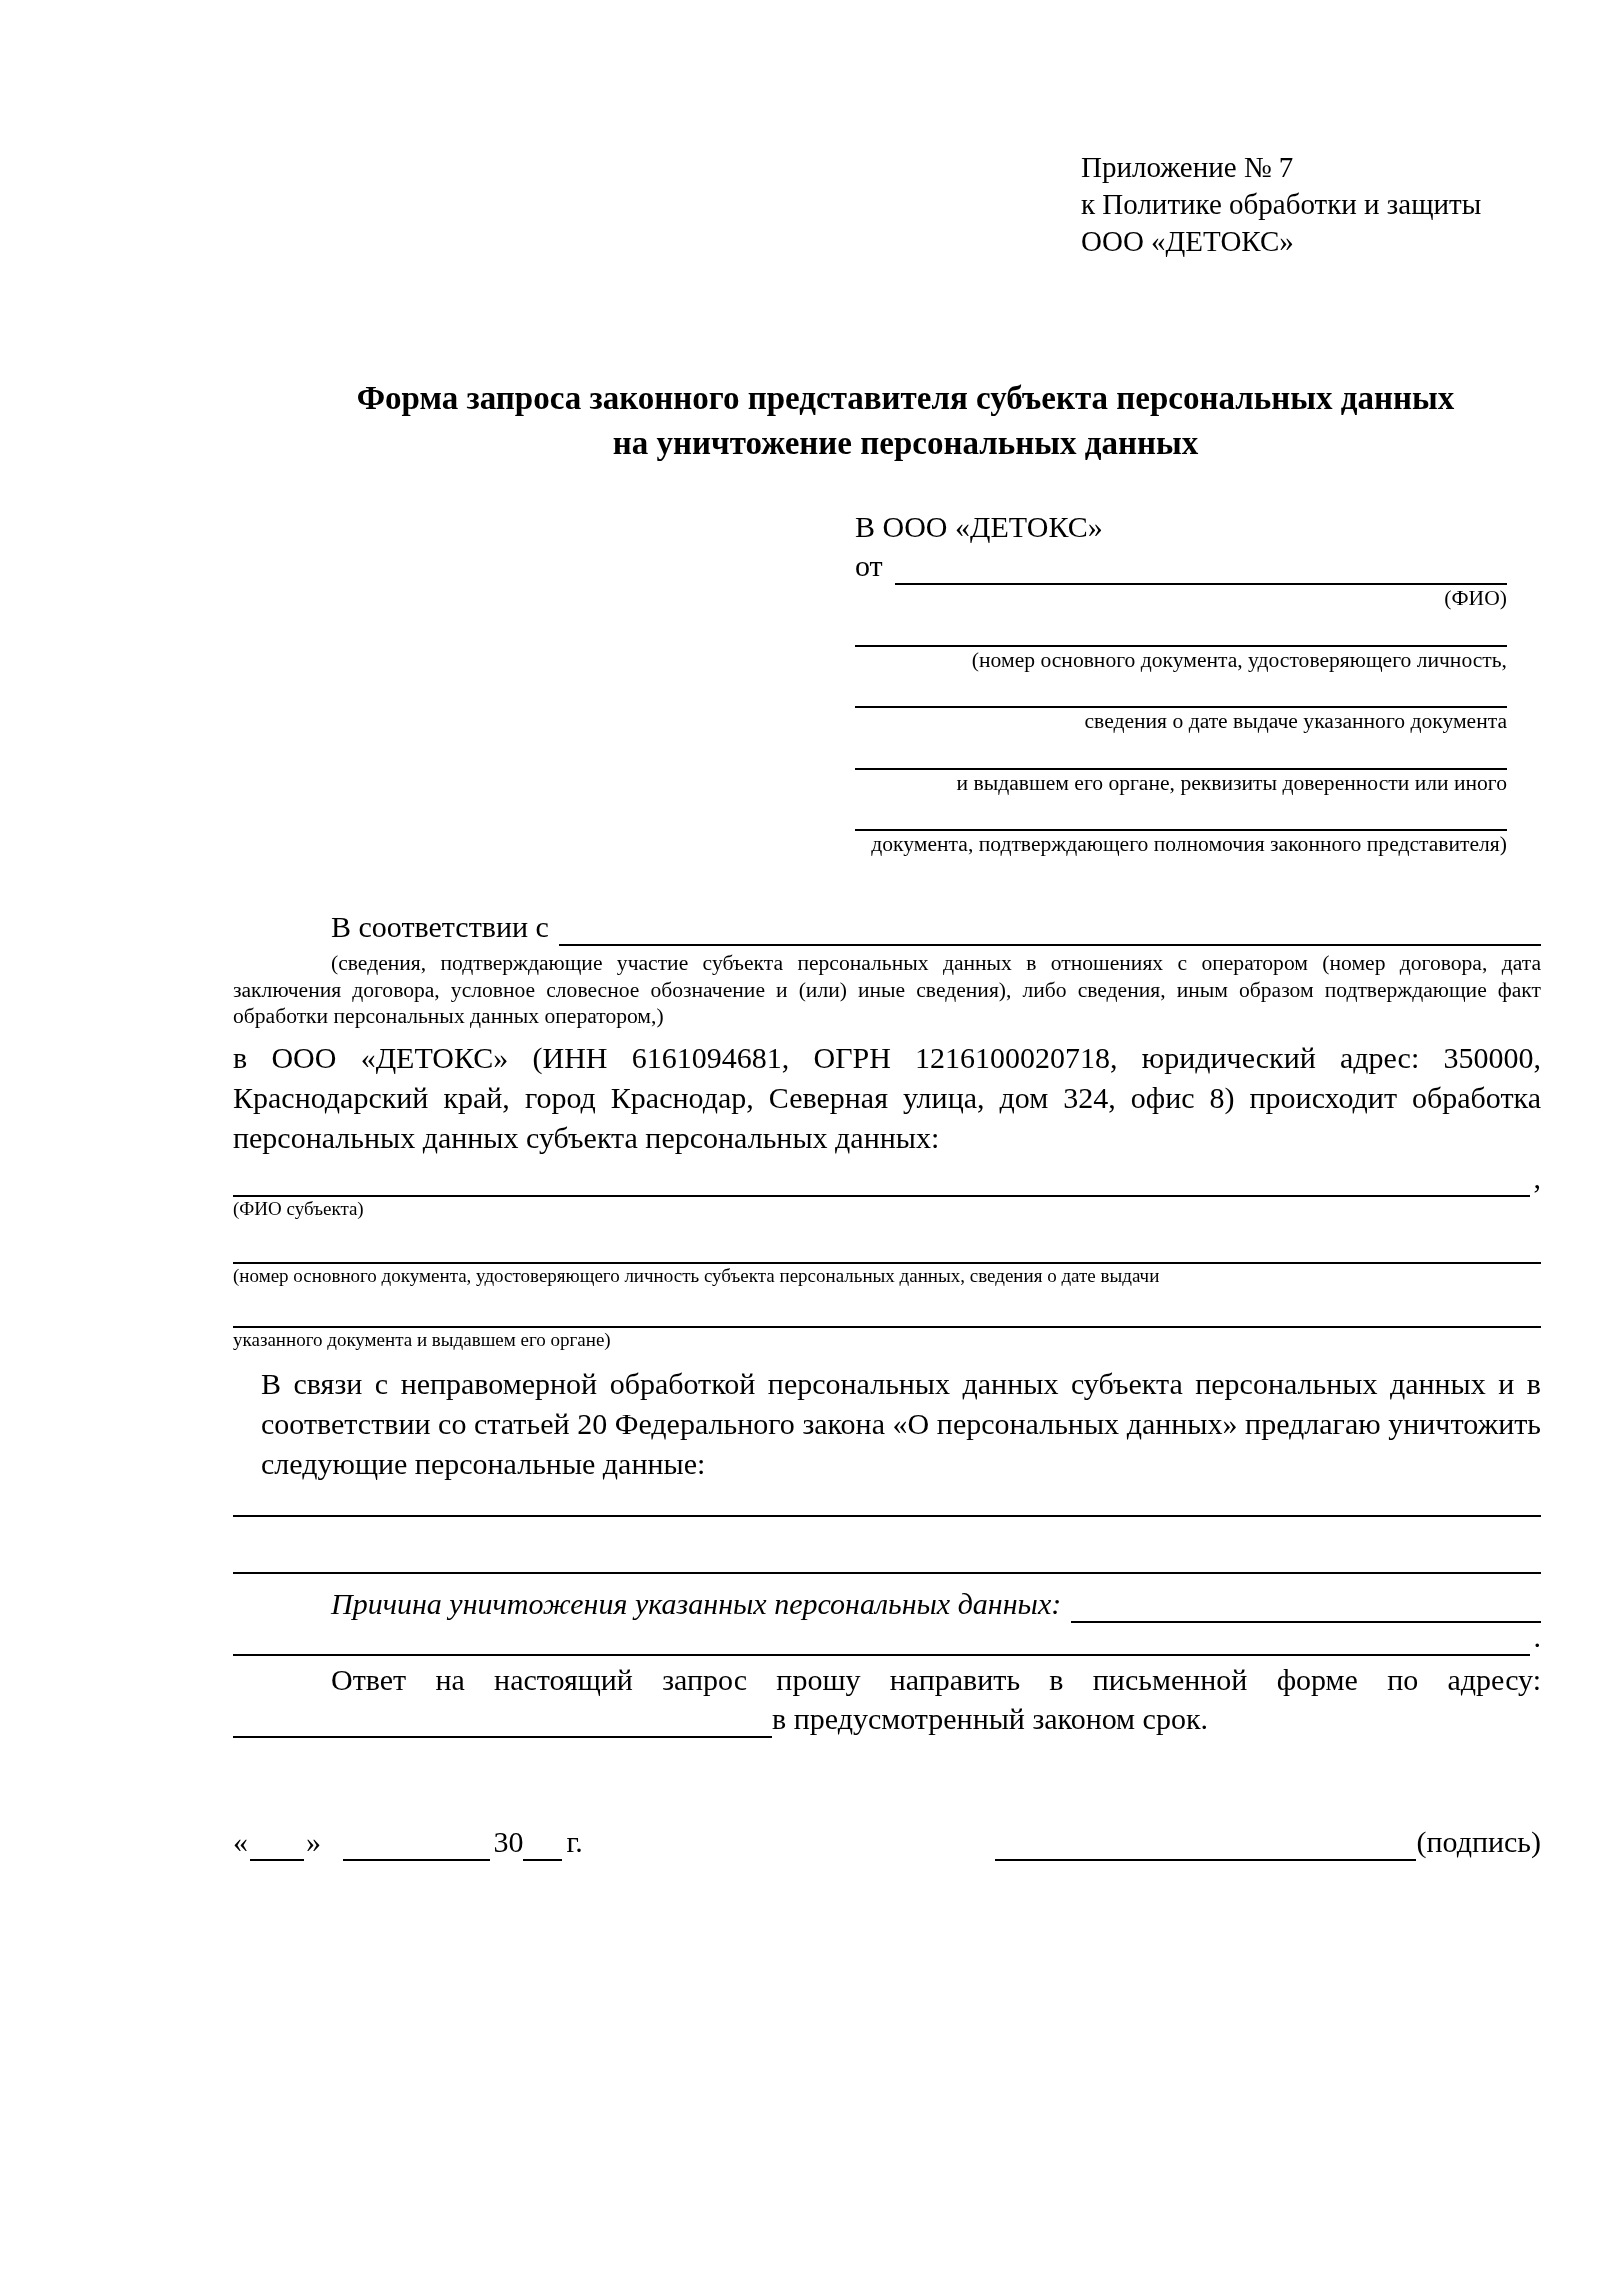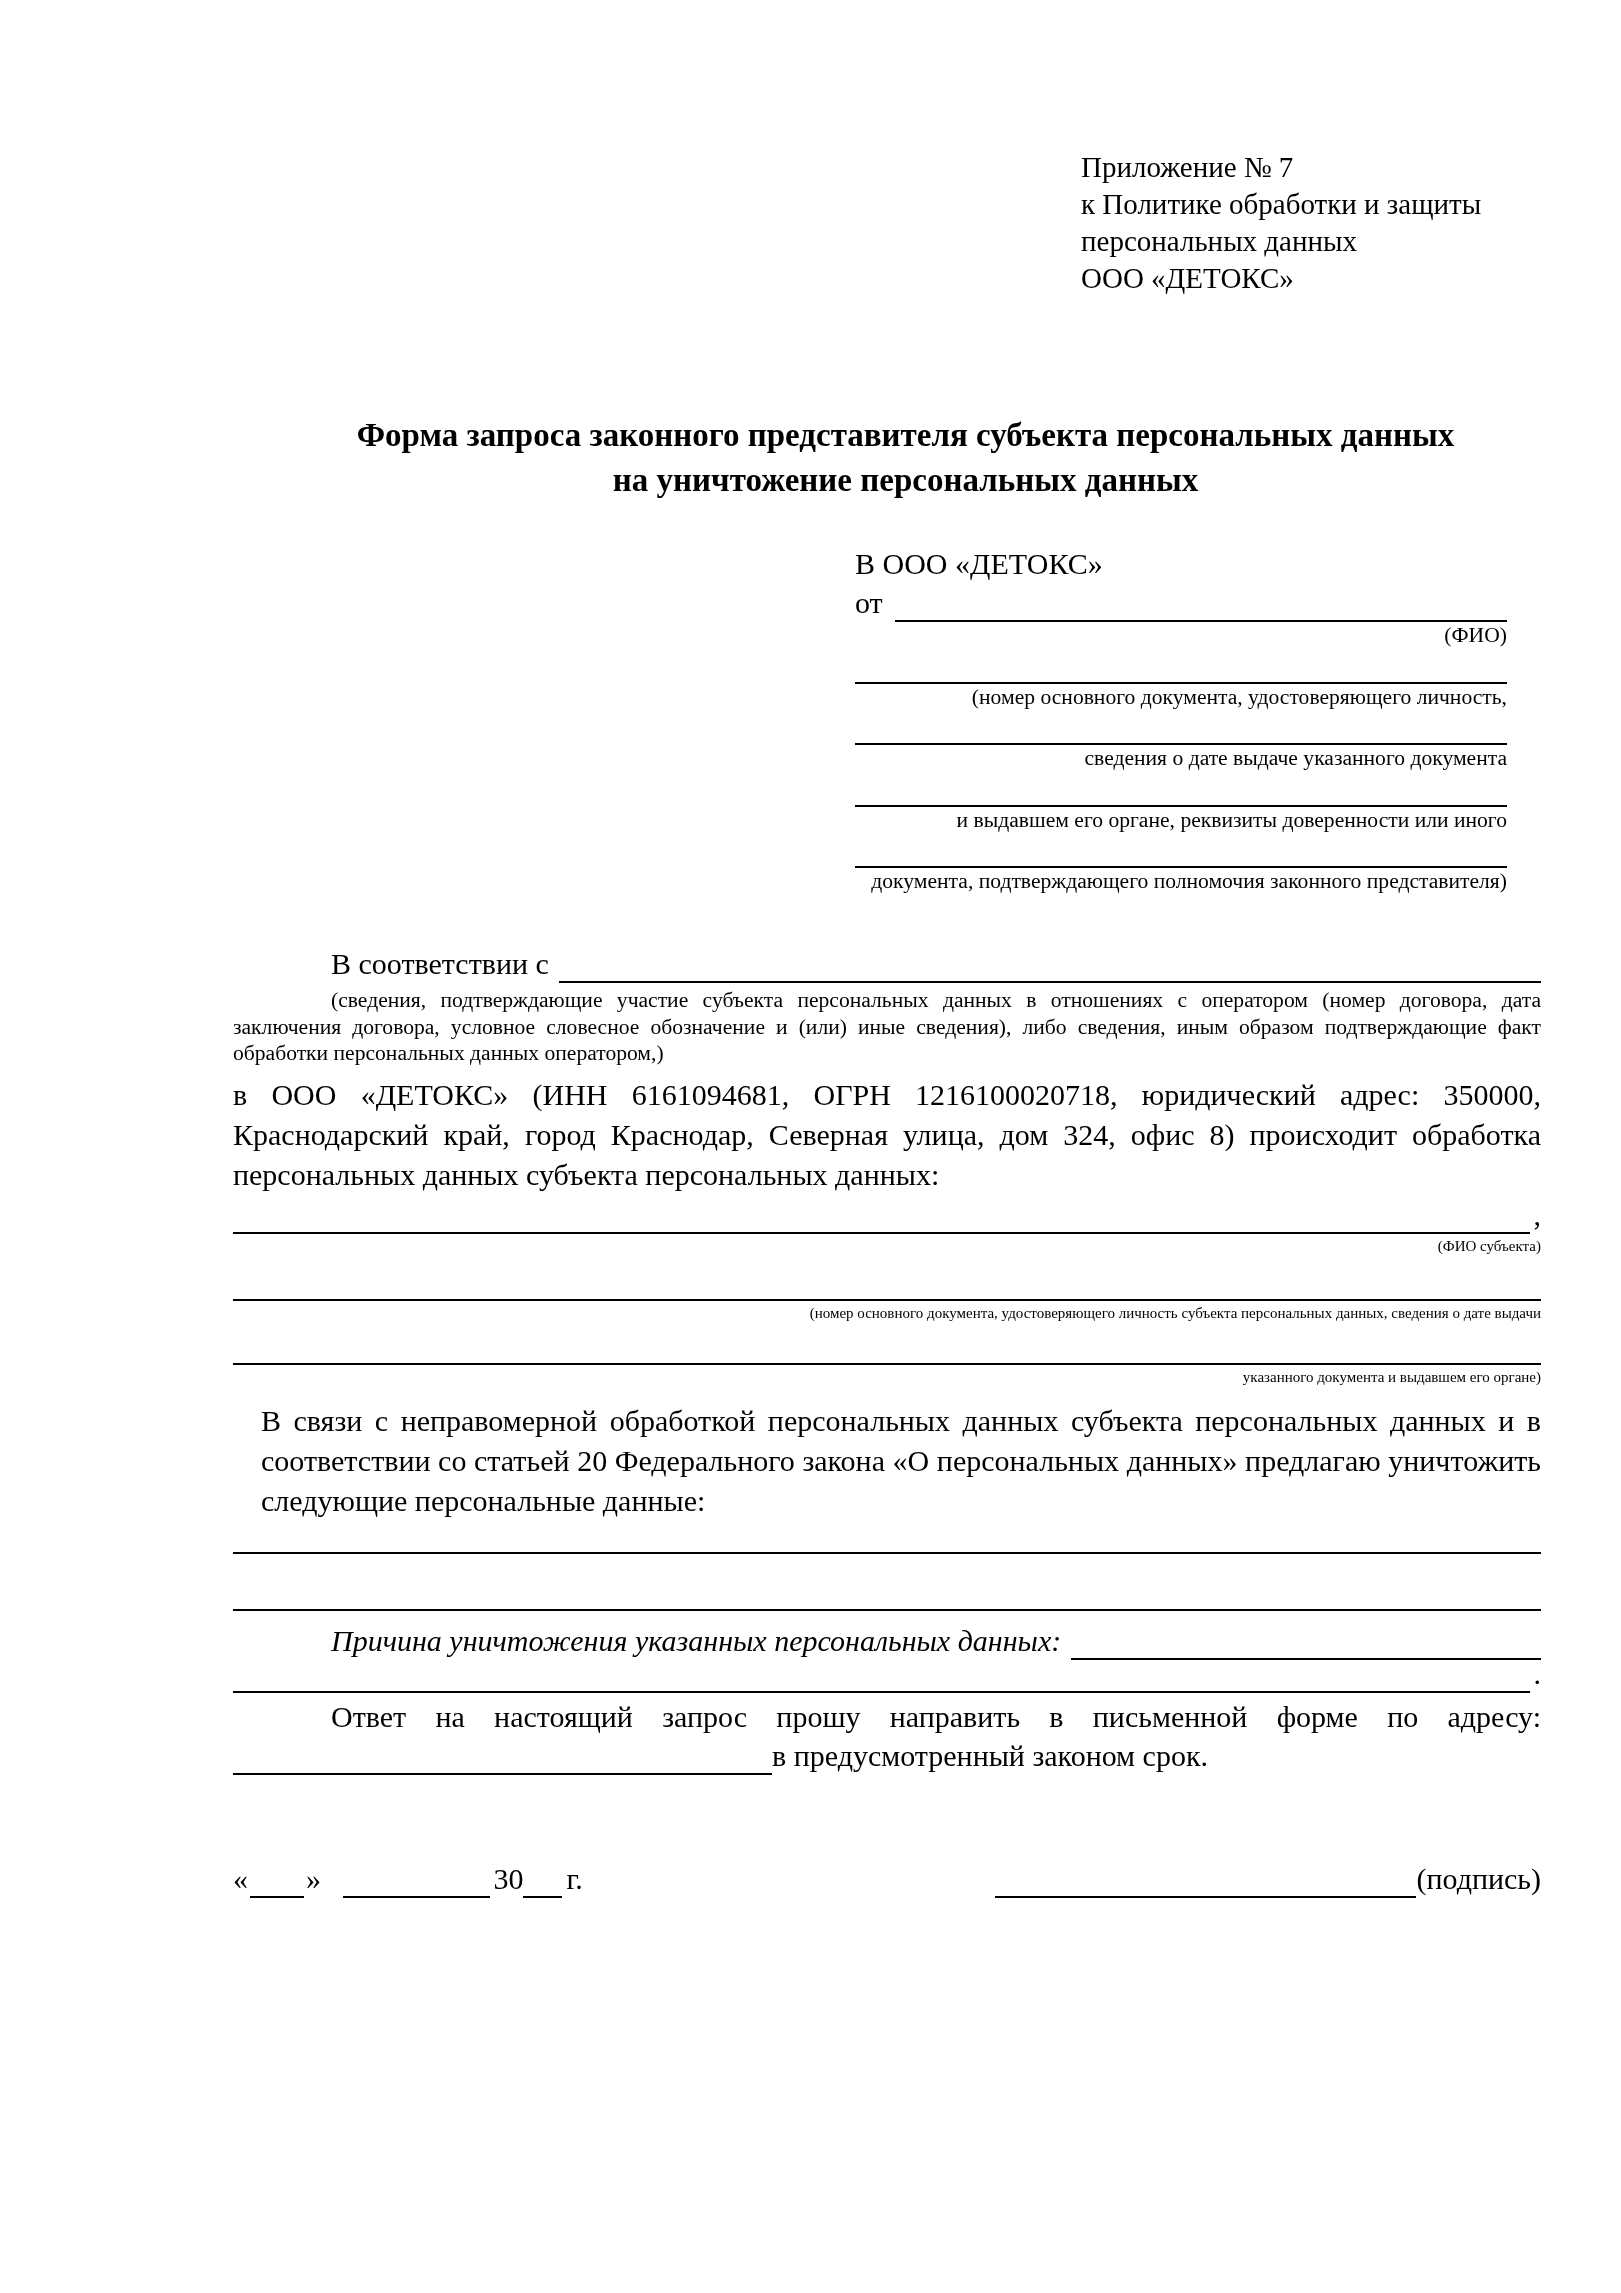--- a/index.html
+++ b/index.html
@@ -15,21 +15,21 @@
   .title {
     margin:116px -76px 0 -39px;
     font-size:33px; line-height:45px; font-weight:bold; text-align:center;
   }
   .addr { margin-top:41px; margin-left:622px; width:652px; }
   .addr-to { line-height:39px;font-family:Liberation Serif, serif; }
   .row { display:flex; align-items:flex-end; }
   .fill { flex:1 1 auto; border-bottom:2.9px solid #000; min-width:19.6px; }
   .hr { height:0; border-bottom:2.9px solid #000; }
   .cap { font-size:21.6px; line-height:26.5px; text-align:right; }
-  .cap-sm { font-size:15px; line-height:24.5px; text-align:right; }
+  .cap-sm { font-size:19px; line-height:24.5px; text-align:left; }
   .addr .hr { margin-top:33px; }
   .from-row { height:39px; }
   .from-row .label { padding-right:11.8px; }
   .accord { margin-top:49px; height:39px; }
   .accord .ind { width:98px; flex:0 0 auto; }
   .accord .label { padding-right:9.8px; }
   .note {
     margin-top:4.9px; font-size:21.6px; line-height:26.5px;
     text-align:justify; text-indent:98px;
   }
@@ -59,21 +59,20 @@
   .sig-left .yp { padding-left:3.9px; } .sig-left .ys { padding-left:3.9px; }
 </style>
 </head>
 <body>
 
 <div class="page">
 
   <div class="hdr">
     <div>Приложение № 7</div>
     <div>к Политике обработки и защиты</div>
-    <div>персональных данных</div>
     <div>ООО «ДЕТОКС»</div>
   </div>
 
   <div class="title">
     <span>Форма запроса законного представителя субъекта персональных данных</span><br>
     <span>на уничтожение персональных данных</span>
   </div>
 
   <div class="addr">
     <div class="addr-to">В ООО «ДЕТОКС»</div>

